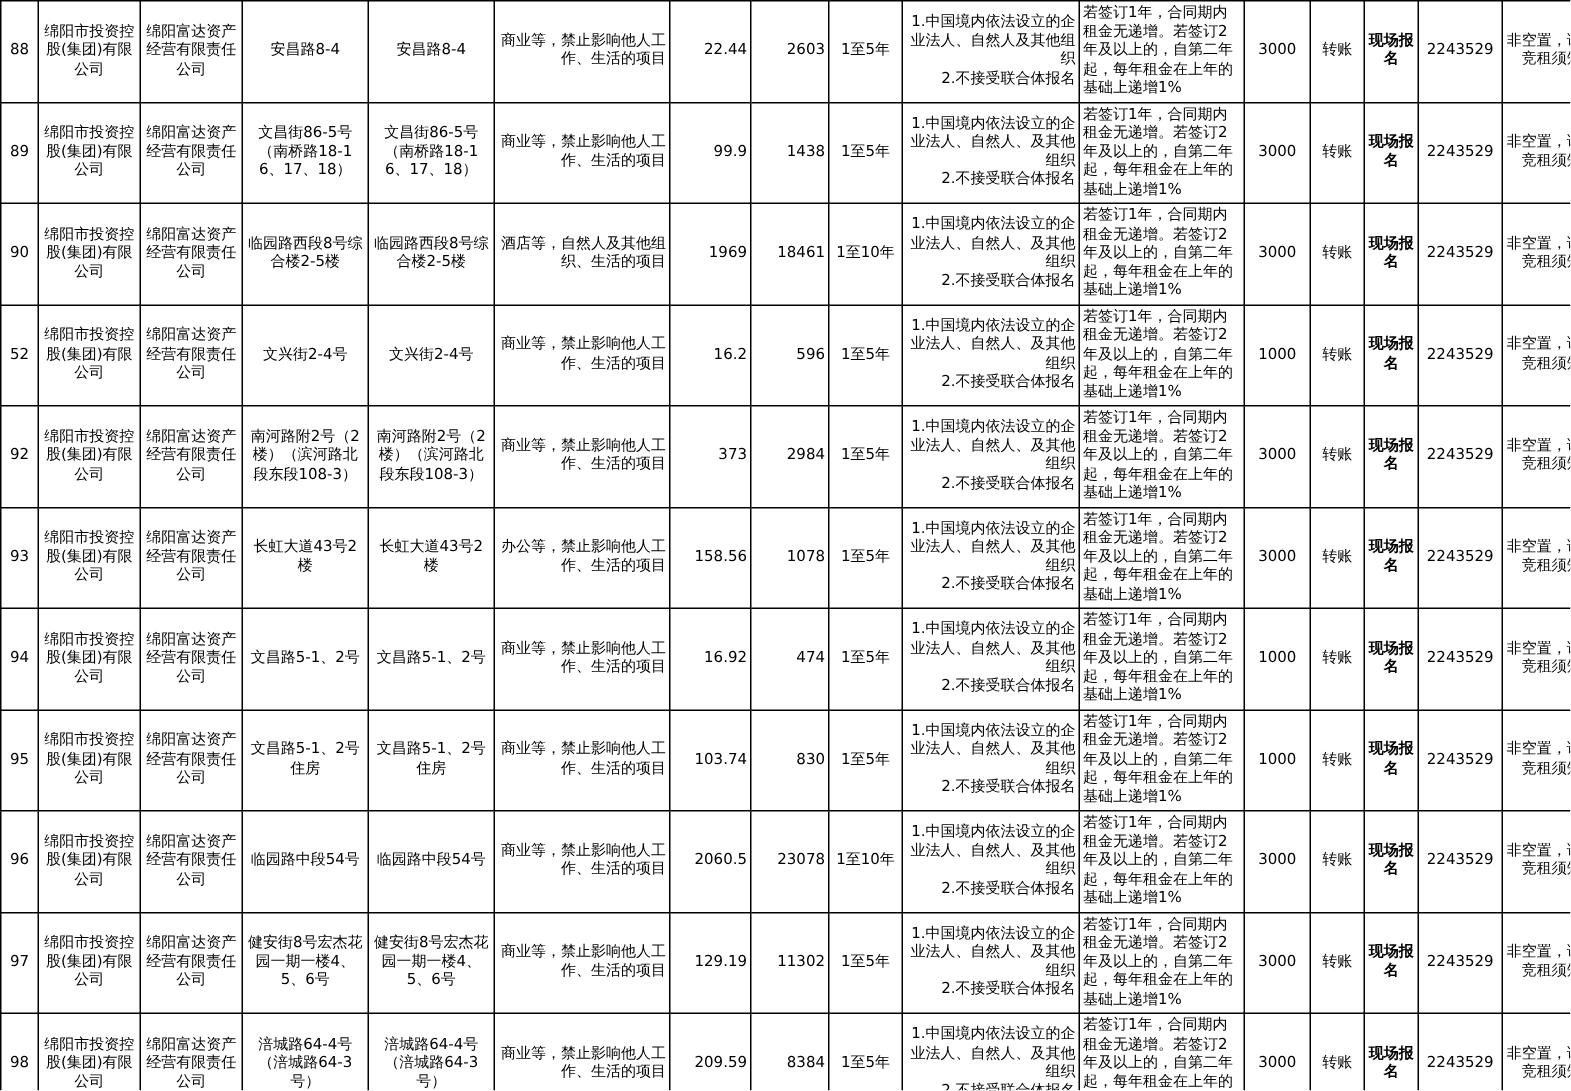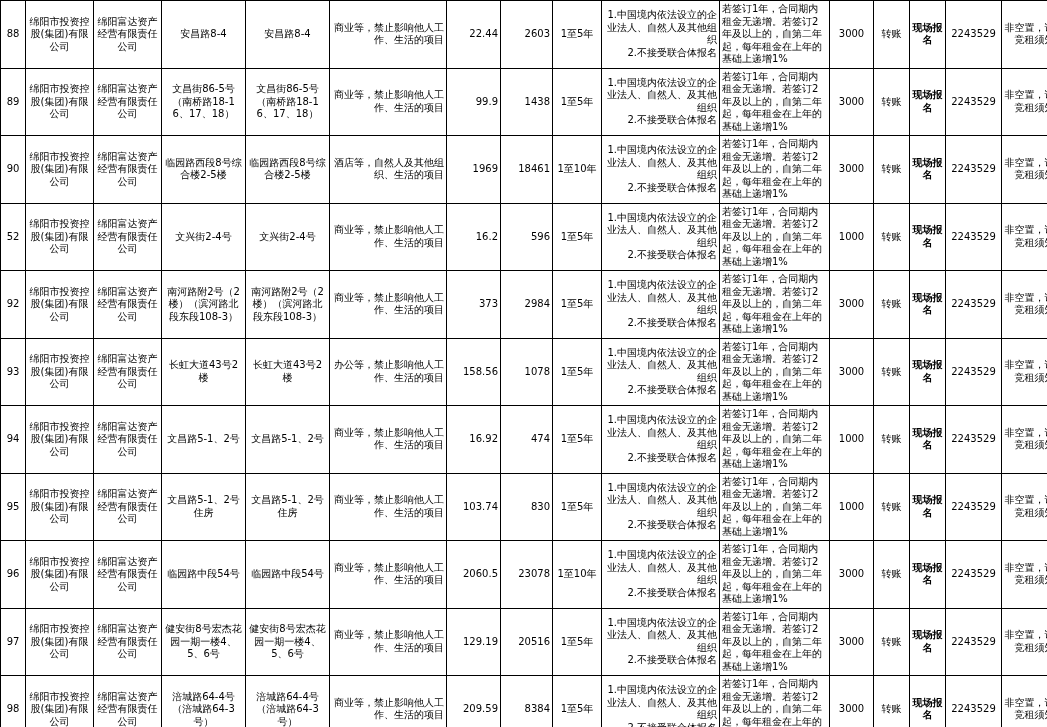--- a/index.html
+++ b/index.html
@@ -272,21 +272,21 @@
       </tr>
 
       <tr>
         <td class="num">97</td>
         <td class="party">绵阳市投资控股(集团)有限公司</td>
         <td class="party">绵阳富达资产经营有限责任公司</td>
         <td class="addr">健安街8号宏杰花园一期一楼4、5、6号</td>
         <td class="addr">健安街8号宏杰花园一期一楼4、5、6号</td>
         <td class="use">商业等，禁止影响他人工作、生活的项目</td>
         <td class="area">129.19</td>
-        <td class="price">20516</td>
+        <td class="price">11302</td>
         <td class="term">1至5年</td>
         <td class="object nowrapline">1.中国境内依法设立的企业法人、自然人、及其他组织
 2.不接受联合体报名</td>
         <td class="pay">若签订1年，合同期内租金无递增。若签订2年及以上的，自第二年起，每年租金在上年的基础上递增1%</td>
         <td class="deposit">3000</td>
         <td class="paytype">转账</td>
         <td class="signup">现场报名</td>
         <td class="phone">2243529</td>
         <td class="note">非空置，详见竞租须知</td>
       </tr>

